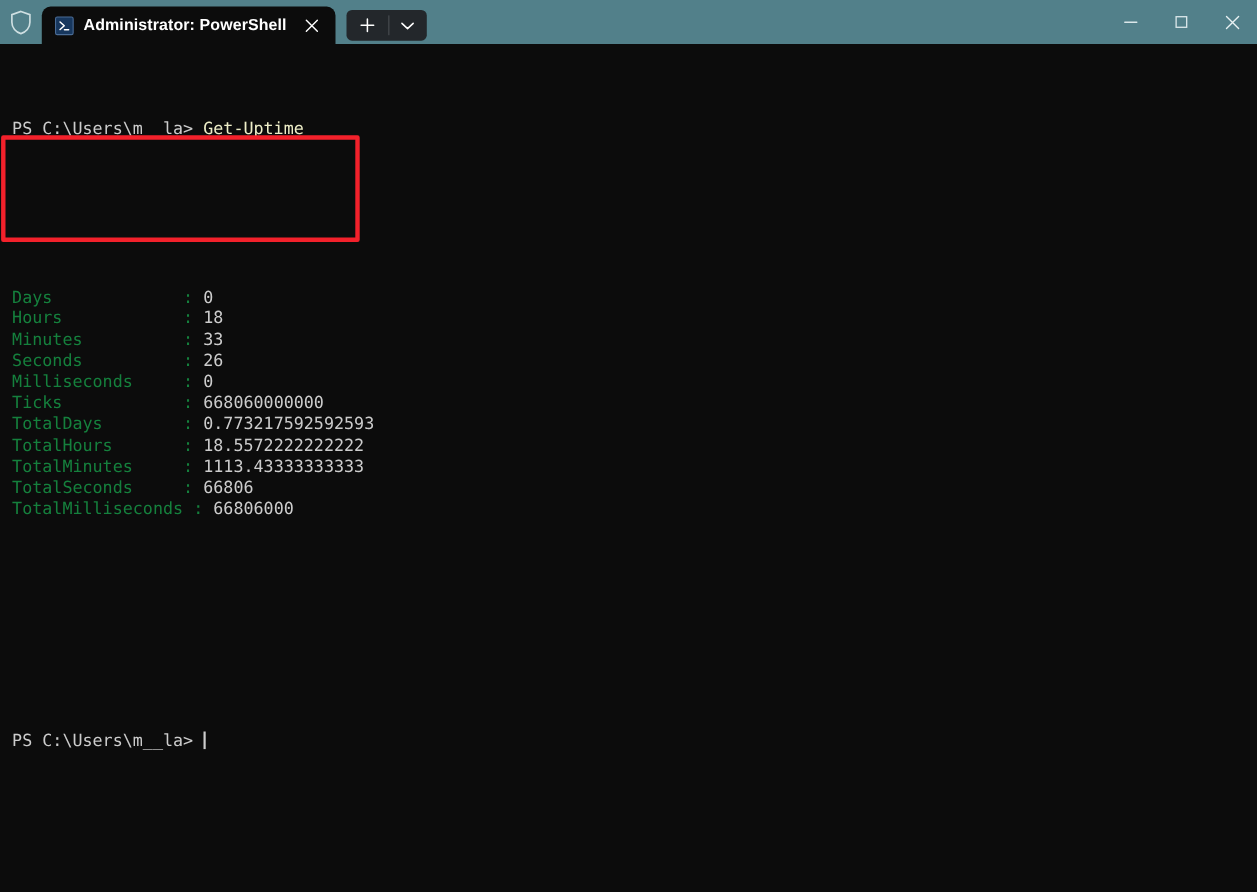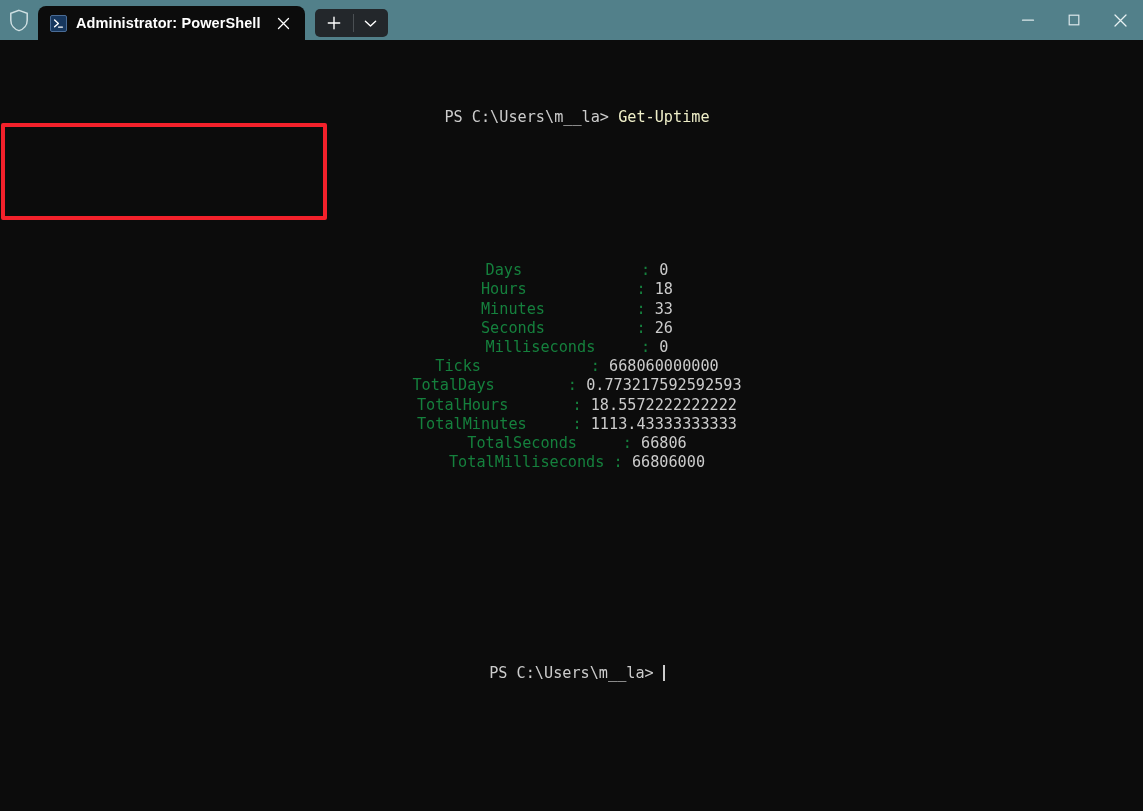--- a/index.html
+++ b/index.html
@@ -151,21 +151,21 @@
     overflow: hidden;
   }
 
   .term-text {
     font-family: "DejaVu Sans Mono", monospace;
     font-size: 15.2px;
     line-height: 19.2px;
     white-space: pre;
   }
 
-  .line { white-space: pre; text-align: center; }
+  .line { white-space: pre; }
   .c-default { color: #cccccc; }
   .c-green   { color: #15803d; }
   .c-cmd     { color: #eeeec8; }
   .c-value   { color: #cccccc; }
 
   .spacer-line { height: 19.2px; }
 
   .cursor {
     display: inline-block;
     width: 2px;

